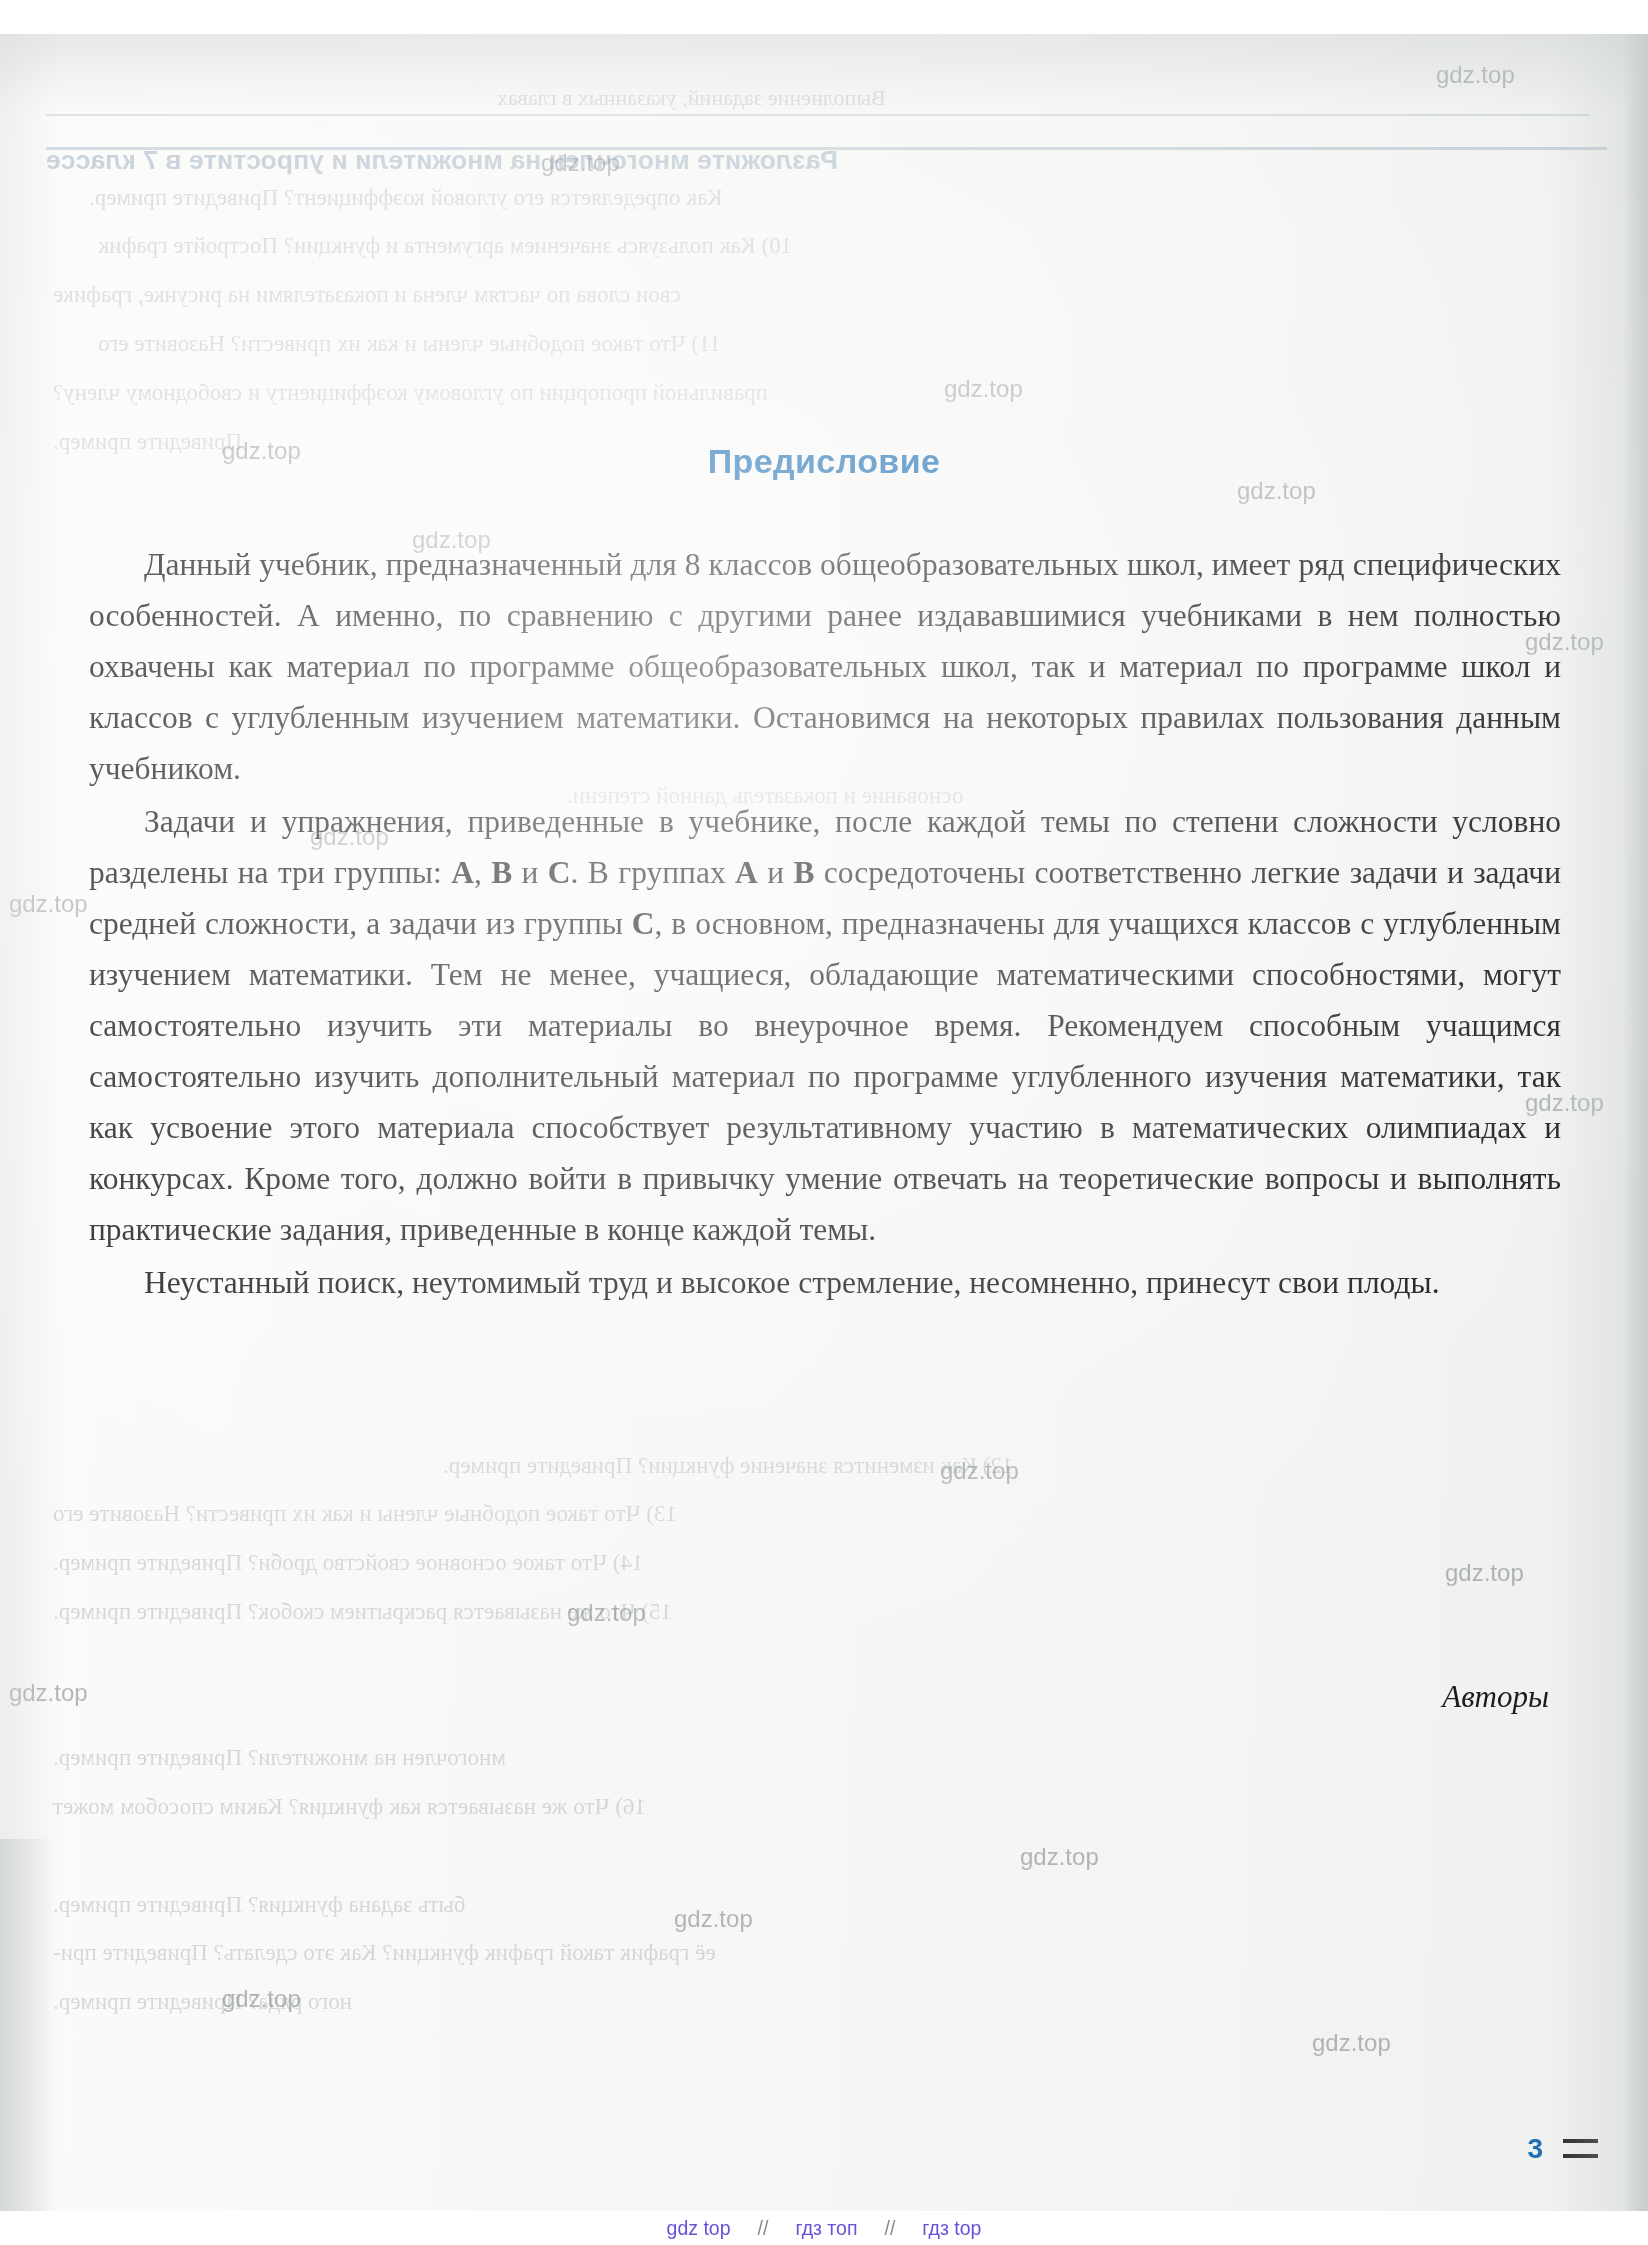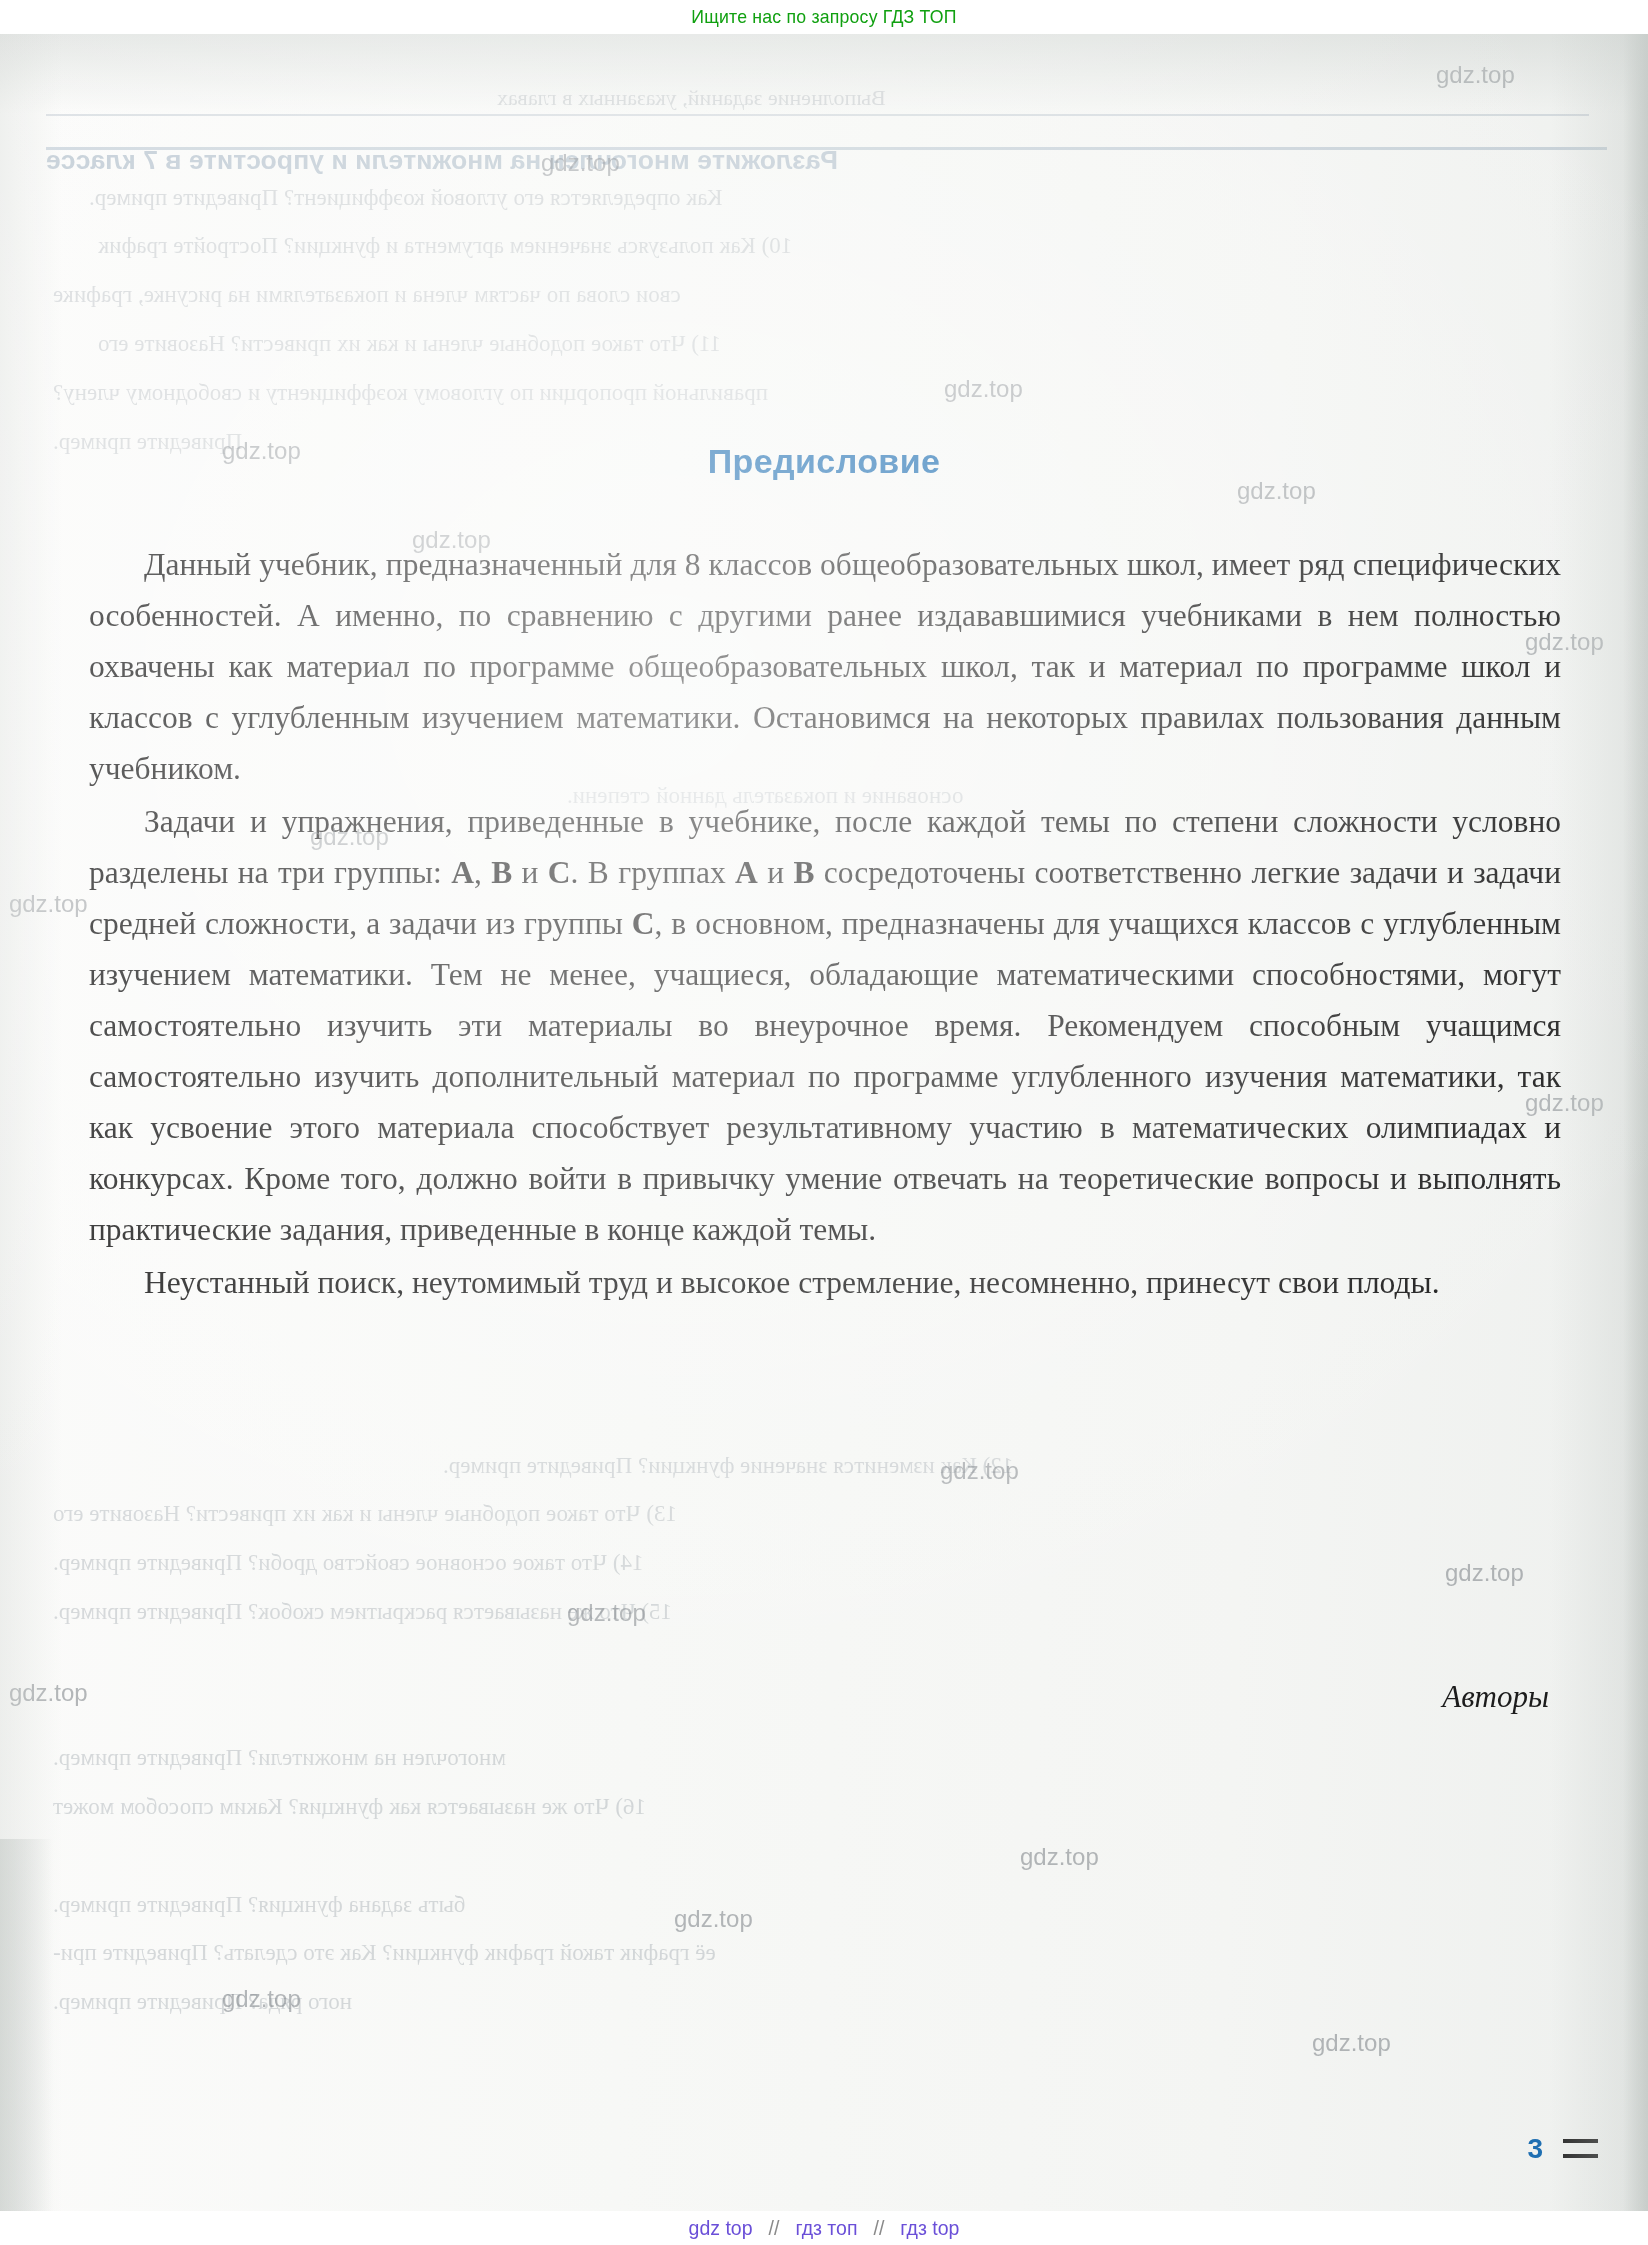--- a/index.html
+++ b/index.html
@@ -183,38 +183,35 @@
   
   .bottom-bar {
     position: absolute;
     bottom: 0; left: 0;
     width: 1648px;
     height: 35px;
     background: #ffffff;
     display: flex;
     align-items: center;
     justify-content: center;
-    gap: 16px;
+    gap: 27px;
     font-family: "Liberation Sans", sans-serif;
     font-size: 19.5px;
   }
   .bottom-bar a, .bottom-bar span.lnk {
     color: #6a4fd8;
     text-decoration: none;
   }
   .bottom-bar .sep { color: #8a8a8a; }
 </style>
 </head>
 <body>
 
 <div class="page">
 
-  <div class="top-banner">
-    <div class="top-banner-text">Ищите нас по запросу ГДЗ ТОП</div>
-  </div>
 
   <div class="sheet">
 
     <div class="edge-right"></div>
     <div class="edge-bottom-left"></div>
 
     <div>
       <div class="bleed-rule" style="left:46px; top:80px; width:1543px;"></div>
       <div class="bleed small" style="left:497px; top:51px;">Выполнение заданий, указанных в главах</div>
       <div class="bleed title" style="left:46px;  top:111px;">Разложите многочлен на множители и упростите в 7 классе</div>

